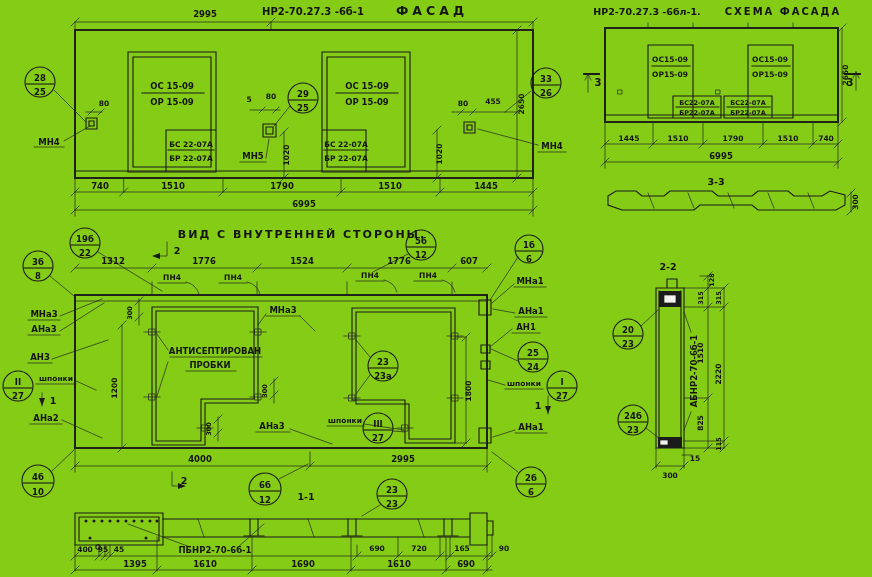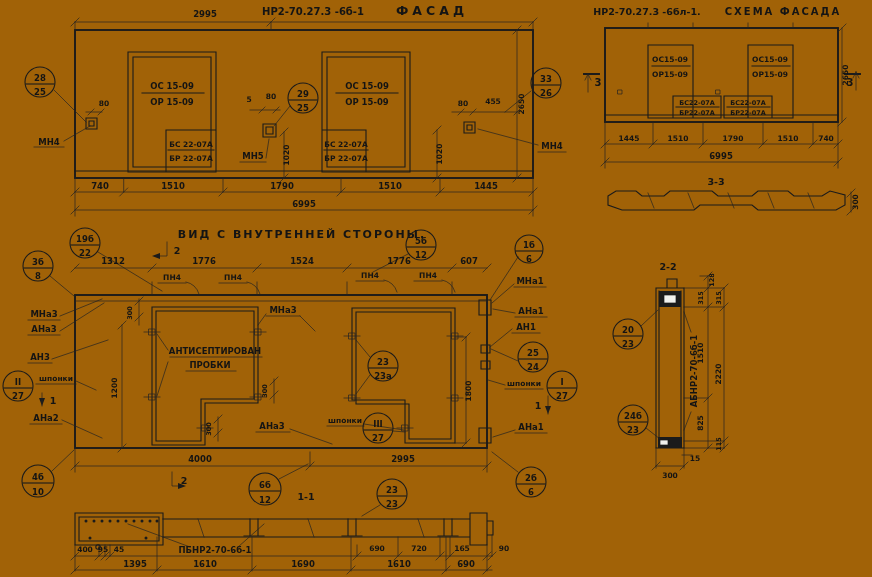--- a/index.html
+++ b/index.html
@@ -1,16 +1,16 @@
 <!DOCTYPE html>
 <html><head>
 <meta charset="utf-8">
 <style>
   html,body{margin:0;padding:0;background:#f1f1ed;}
-  .sheet{width:872px;height:577px;position:relative;background:#a16207;overflow:hidden;}
+  .sheet{width:872px;height:577px;position:relative;background:#84cc16;overflow:hidden;}
   svg{display:block;}
   .ln{stroke:#1b1b1b;fill:none;stroke-width:1.1;stroke-linecap:square;}
   .ln2{stroke:#1b1b1b;fill:none;stroke-width:1.9;stroke-linecap:square;}
   .thin{stroke:#222;fill:none;stroke-width:0.7;stroke-linecap:square;}
   .fillb{fill:#1b1b1b;stroke:none;}
   .fillw{fill:#f1f1ed;stroke:#1b1b1b;stroke-width:0.7;}
   text{fill:#141414;font-family:"DejaVu Sans",sans-serif;font-weight:bold;}
   .t6{font-size:6.5px;}
   .t7{font-size:7.5px;}
   .t8{font-size:8.5px;}

